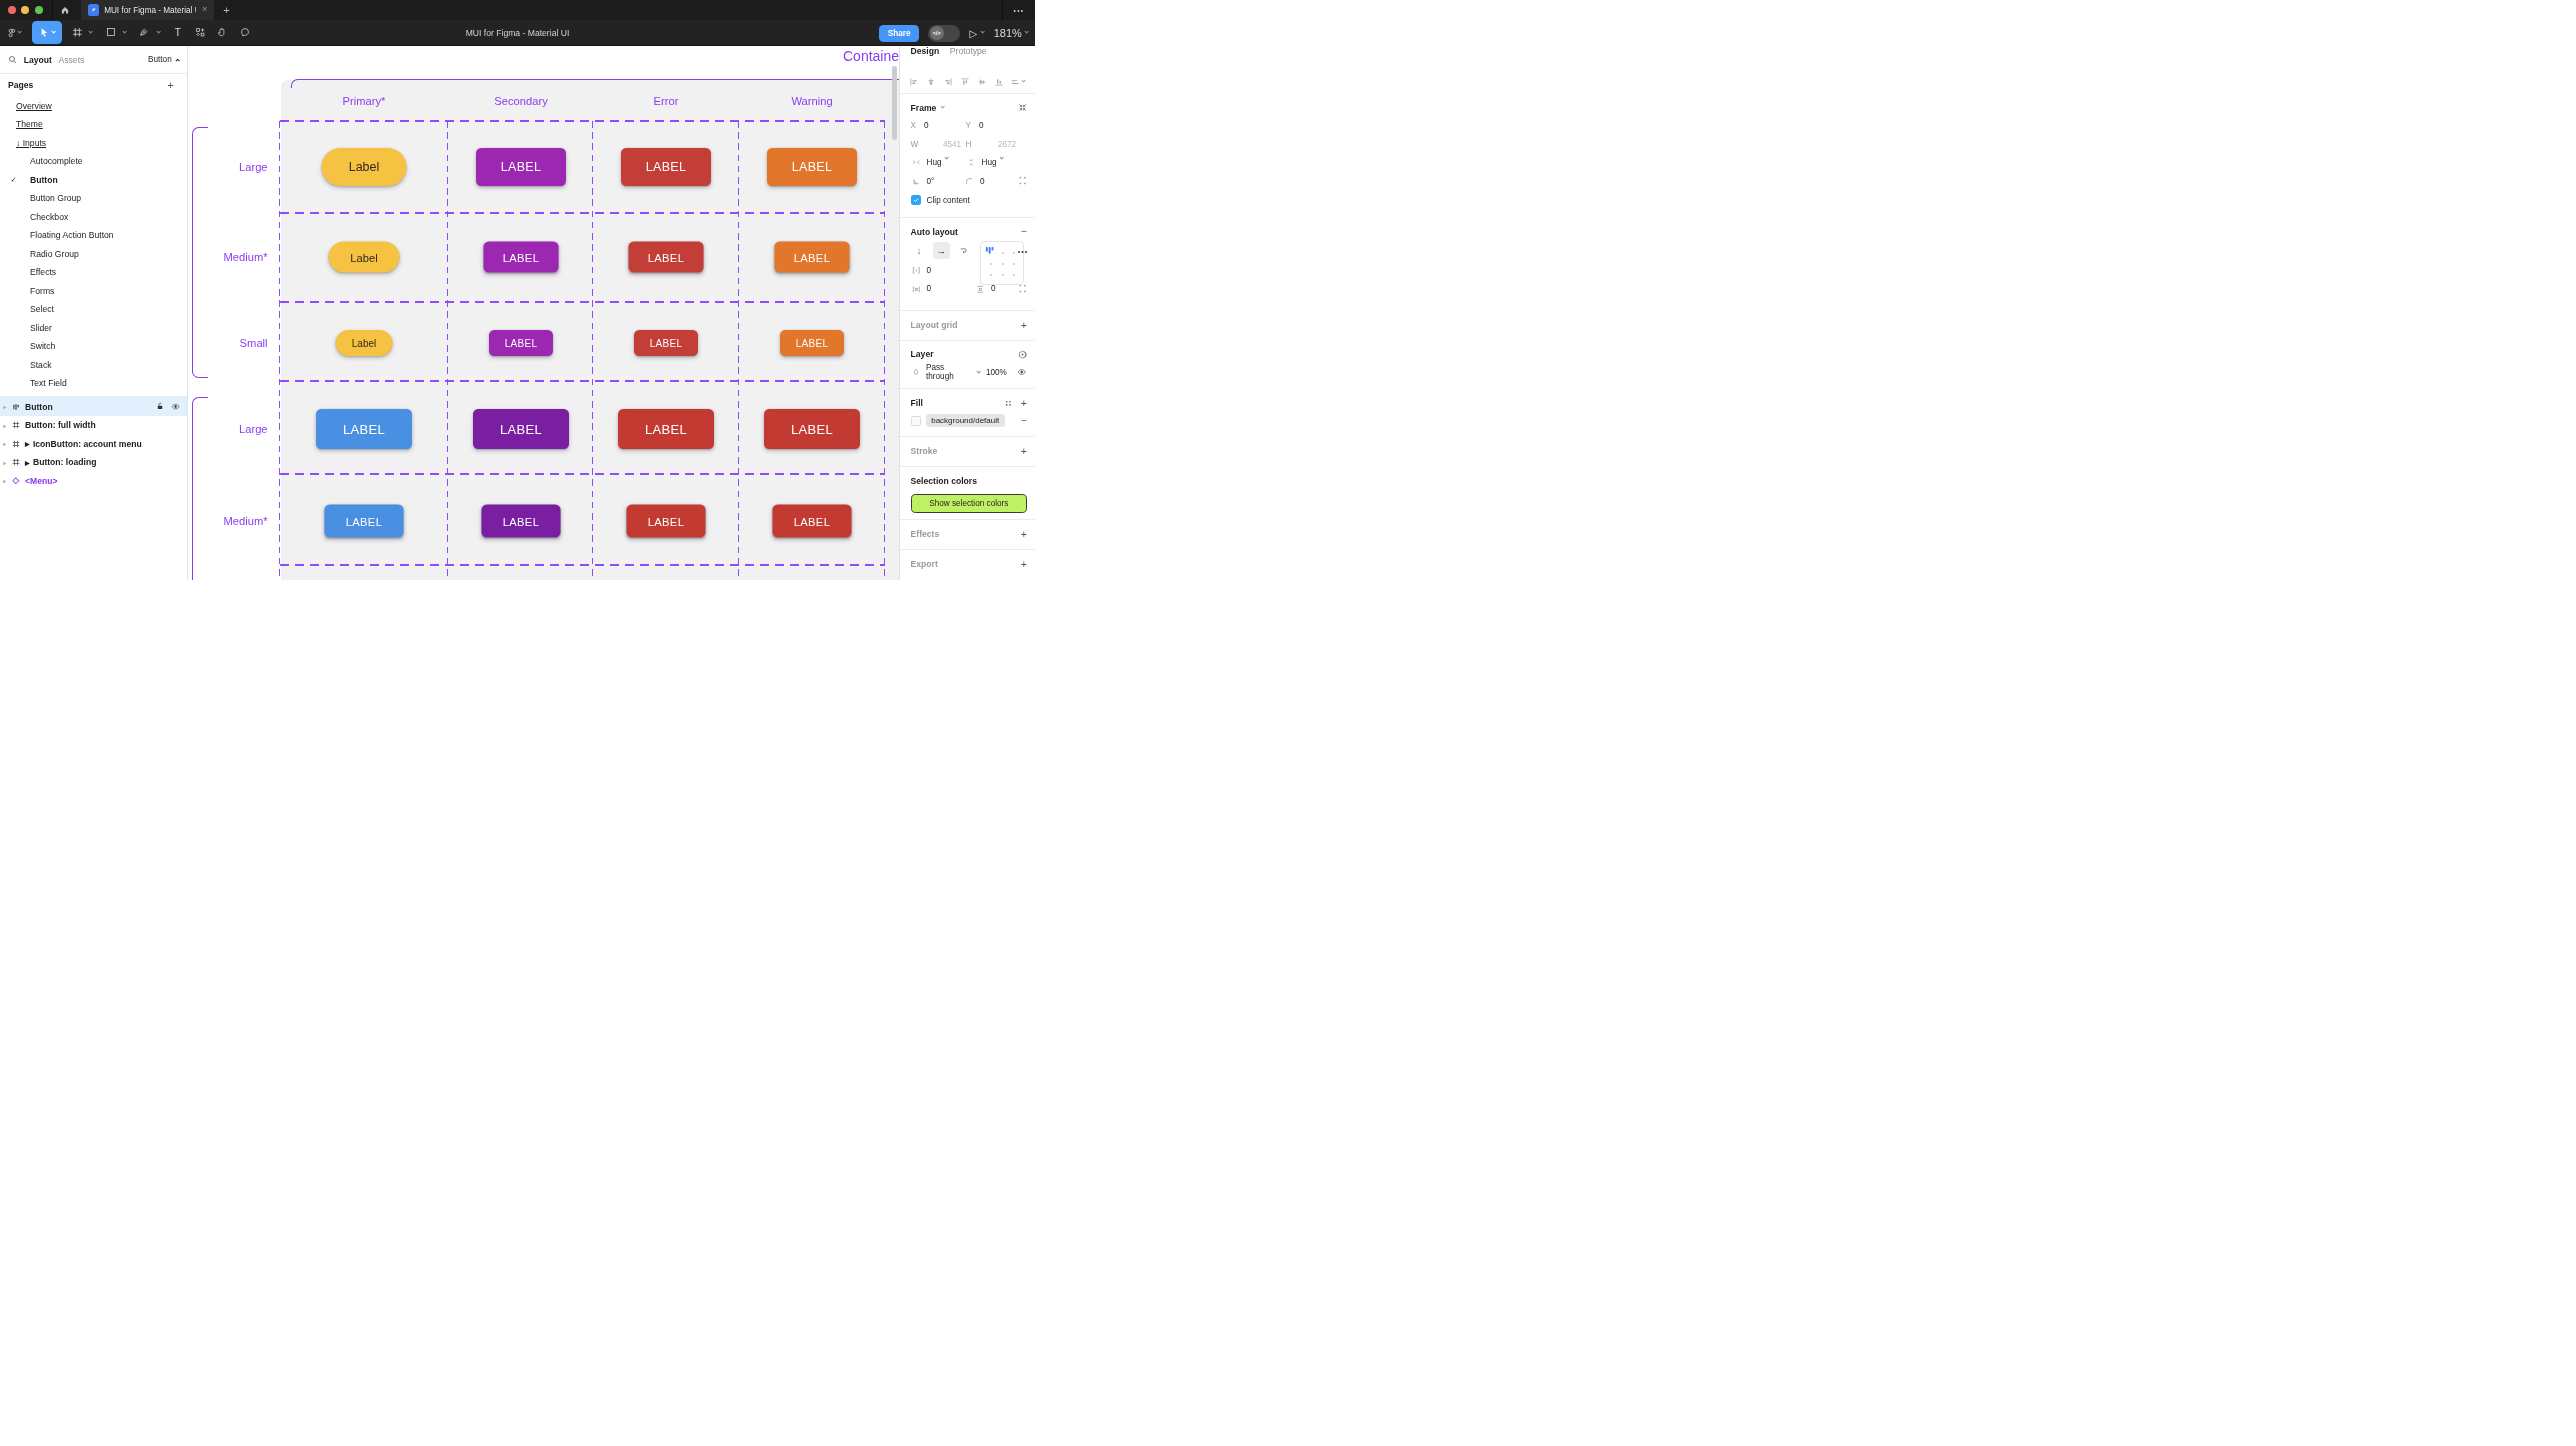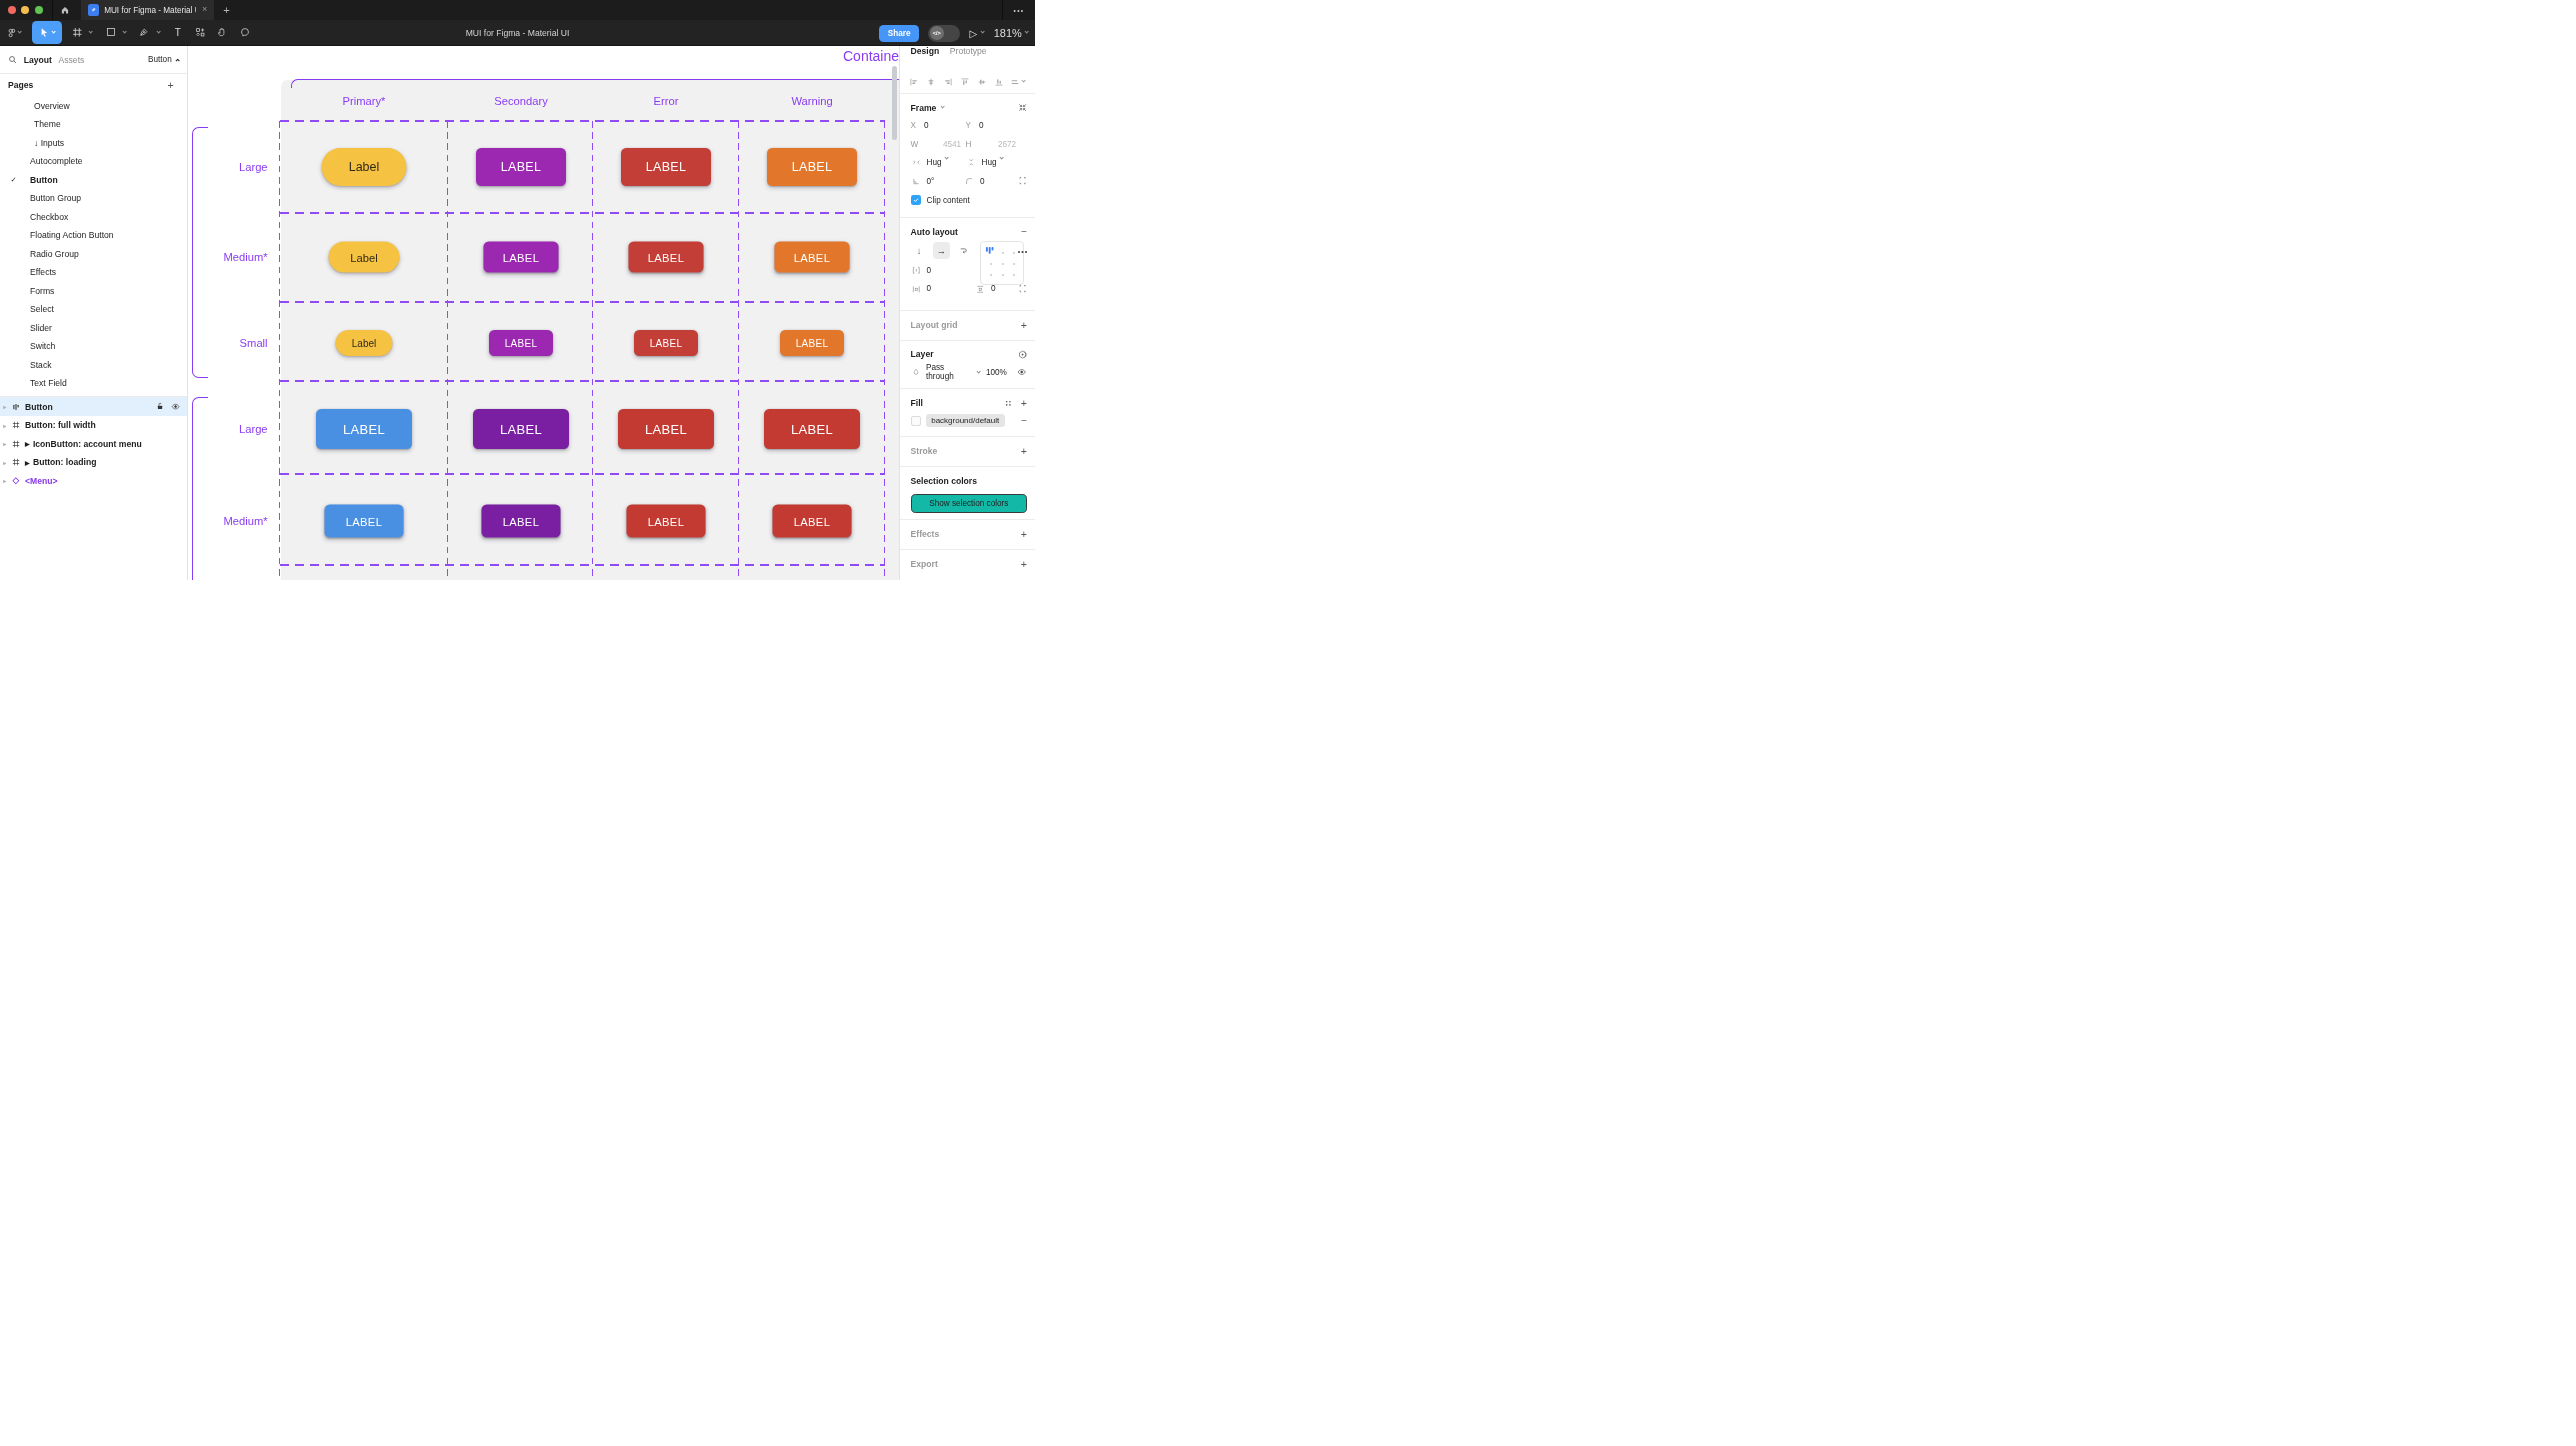--- a/index.html
+++ b/index.html
@@ -43,21 +43,21 @@
   .lsb { position:absolute; left:0; top:46px; width:188px; height:534px; background:#fff; border-right:0.7px solid #E3E3E3; }
   .lsb-head { height:28px; display:flex; align-items:center; padding:0 8px; border-bottom:0.7px solid #EBEBEB; gap:6.6px; }
   .lsb-tab { font-size:8.6px; color:#8C8C8C; }
   .lsb-tab.active { color:#1E1E1E; font-weight:700; }
   .lsb-chip { margin-left:auto; display:flex; align-items:center; gap:4px; font-size:8.2px; color:#1E1E1E; }
   .pages-head { height:22.4px; display:flex; align-items:center; padding:0 8px; }
   .pages-title { font-size:8.6px; font-weight:700; color:#1E1E1E; }
   .pages-add { margin-left:auto; color:#555; font-size:10.6px; padding-right:5.3px; }
   .page-item { position:relative; height:18.5px; display:flex; align-items:center; font-size:8.6px; color:#1E1E1E; }
   .pcheck { position:absolute; left:10.6px; font-size:7.3px; color:#1E1E1E; }
-  .plabel.lvl1 { padding-left:34px; }
+  .plabel.lvl1 { padding-left:16px;text-decoration:underline; }
   .plabel.lvl2 { padding-left:30px; }
   .plabel.sel { font-weight:700; }
   .lsb-div { border-top:0.7px solid #EBEBEB; margin-top:4px; }
   .layer-row { position:relative; height:18.5px; display:flex; align-items:center; font-size:8.6px; color:#1E1E1E; font-weight:600; }
   .layer-row.selected { background:#E1F0FC; }
   .lcaret { position:absolute; left:3.3px; color:#B3B3B3; font-size:6px; }
   .licon { position:absolute; left:11.2px; width:9.2px; display:flex; justify-content:center; color:#444; }
   .lname { padding-left:25px; display:flex; align-items:center; gap:3.3px; }
   .lexp { font-size:6px; color:#1E1E1E; }
   .layer-row.comp .licon, .layer-row.comp .lname { color:#8638E8; }
@@ -105,21 +105,21 @@
   .alwidget { position:absolute; left:69px; top:1.3px; width:44px; height:44px; border:0.7px solid #E4E4E4; border-radius:4px; background:#fff; }
   .aldot { position:absolute; width:2px; height:2px; border-radius:50%; background:#C8C8C8; transform:translate(-50%,-50%); }
   .albars { position:absolute; left:4px; top:4px; color:#3B7EF6; }
   .almore { position:absolute; right:-1.3px; top:6.6px; color:#444; font-size:7.3px; letter-spacing:1px; }
   .valrow { display:flex; align-items:center; gap:5.3px; height:18.5px; }
   .blendrow { display:flex; align-items:center; gap:5.3px; height:18.5px; }
   .pct { margin-left:auto; margin-right:5.3px; }
   .fillrow { display:flex; align-items:center; gap:5.3px; height:18.5px; }
   .swatch { width:10px; height:10px; background:#FBFBFB; border:0.7px solid #DCDCDC; border-radius:2px; }
   .token { background:#e5e5e5; border-radius:3.3px; padding:2px 5.3px; font-size:8px; }
-  .selcolbtn { width:100%; height:19px; margin-top:4px; background:#14b8a6; border:0.7px solid #3a3a3a; border-radius:4.6px; font-size:8.2px; color:#1E1E1E; font-family:inherit; }
+  .selcolbtn { width:100%; height:19px; margin-top:4px; background:#bef264; border:0.7px solid #3a3a3a; border-radius:4.6px; font-size:8.2px; color:#1E1E1E; font-family:inherit; }
   svg { display:block; }
 </style>
 </head>
 <body>
 
 <div class="app">
 
   <div class="tabbar">
     <div class="traffic">
       <span class="tl r"></span>

